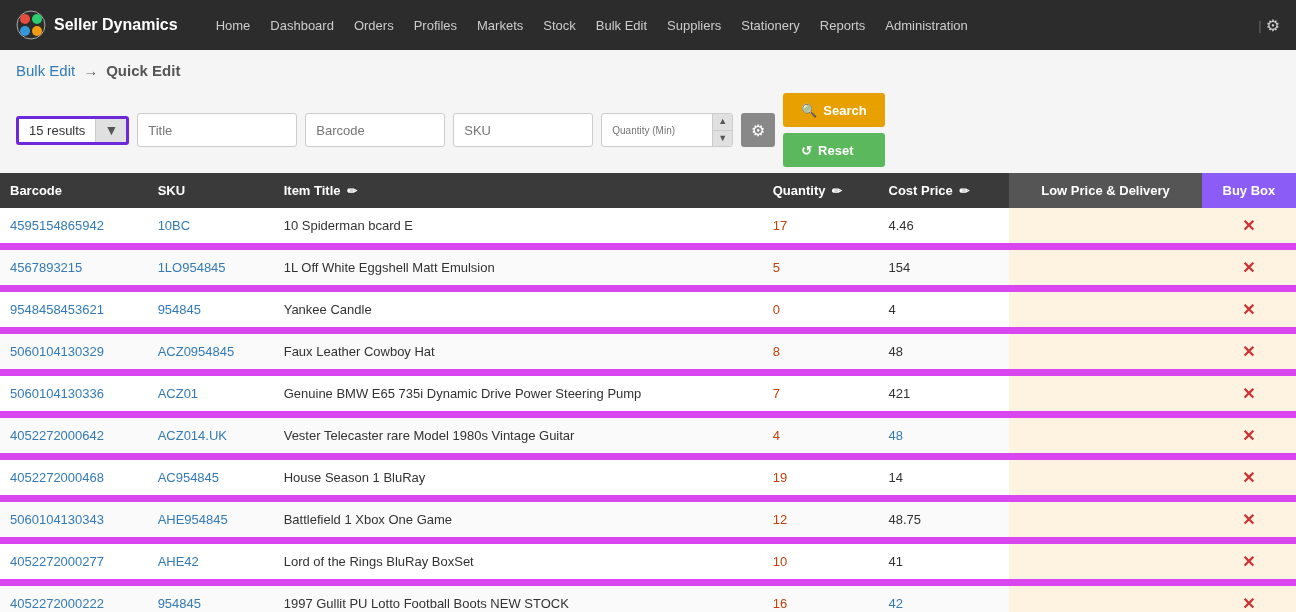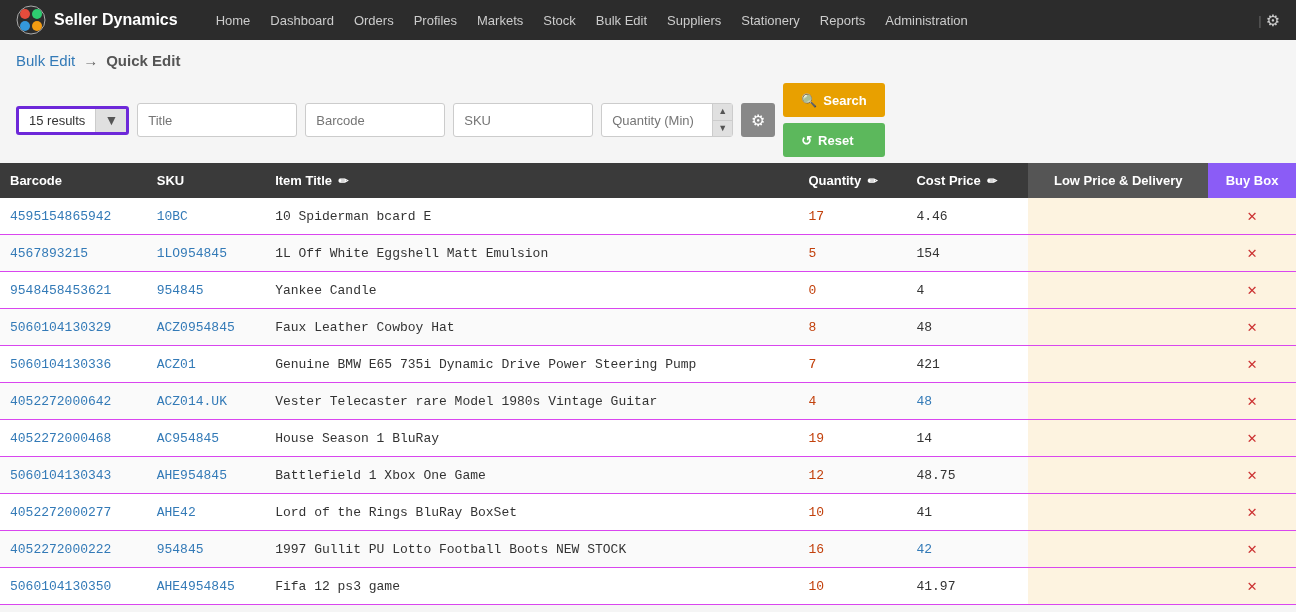--- a/index.html
+++ b/index.html
@@ -4,21 +4,21 @@
   <style>
     * { box-sizing: border-box; margin: 0; padding: 0; }
     body { font-family: Arial, sans-serif; font-size: 13px; background: #f5f5f5; color: #333; }
 
     
     .navbar {
       background: #2c2c2c;
       display: flex;
       align-items: center;
       padding: 0 16px;
-      height: 40px;
+      height: 50px;
     }
     .navbar-brand {
       display: flex;
       align-items: center;
       gap: 8px;
       color: #fff;
       font-size: 16px;
       font-weight: bold;
       margin-right: 30px;
       white-space: nowrap;
@@ -109,21 +109,21 @@
       display: flex;
       align-items: center;
       border: 1px solid #ccc;
       border-radius: 3px;
       background: #fff;
       height: 34px;
     }
     .qty-input {
       border: none;
       padding: 0 10px;
-      font-size: 13px;
+      font-size: 10px;
       color: #7f1d1d;
       width: 110px;
       outline: none;
     }
     .qty-arrows {
       display: flex;
       flex-direction: column;
       border-left: 1px solid #ccc;
       height: 100%;
     }
@@ -206,22 +206,21 @@
       font-size: 13px;
       font-weight: 600;
       white-space: nowrap;
     }
     thead th.right-cols {
       background: #555;
       text-align: center;
       margin-left: 8px;
     }
     tbody tr {
-      border-bottom: 1px solid #d946ef;
-      font-family: Liberation Mono, monospace;
+      border-bottom: 7px solid #d946ef;
     }
     tbody tr:nth-child(odd) { background: #fff; }
     tbody tr:nth-child(even) { background: #fafafa; }
     tbody td {
       padding: 8px 10px;
       font-size: 13px;
     }
     .link-blue { color: #337ab7; cursor: pointer; }
     .qty-orange { color: #e8a000; font-weight: bold; }
     .qty-normal { color: #c2410c; }

